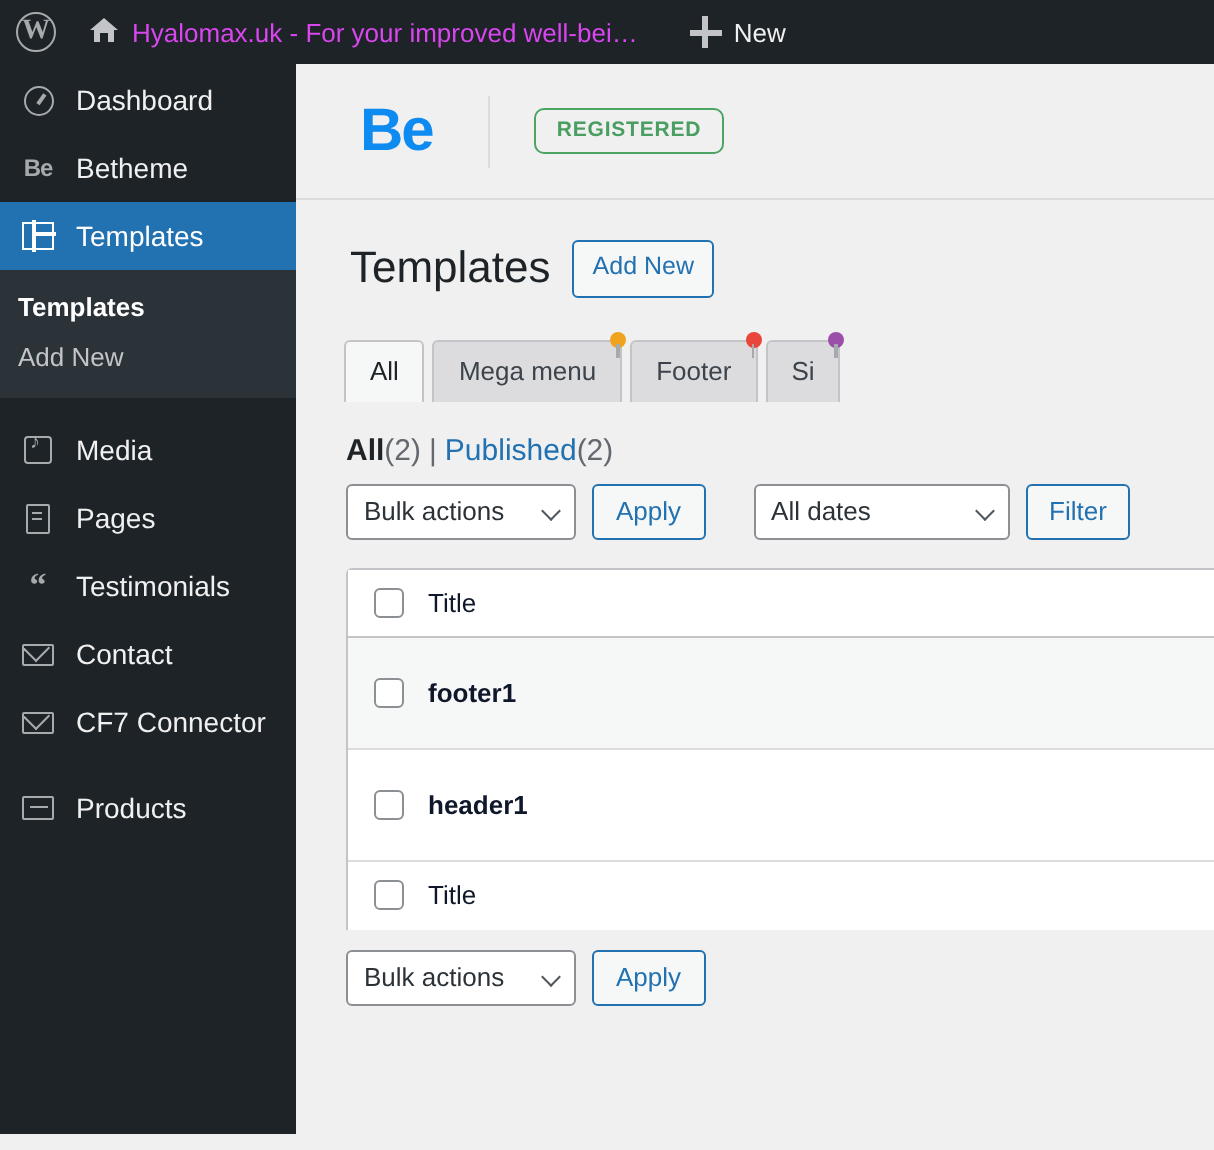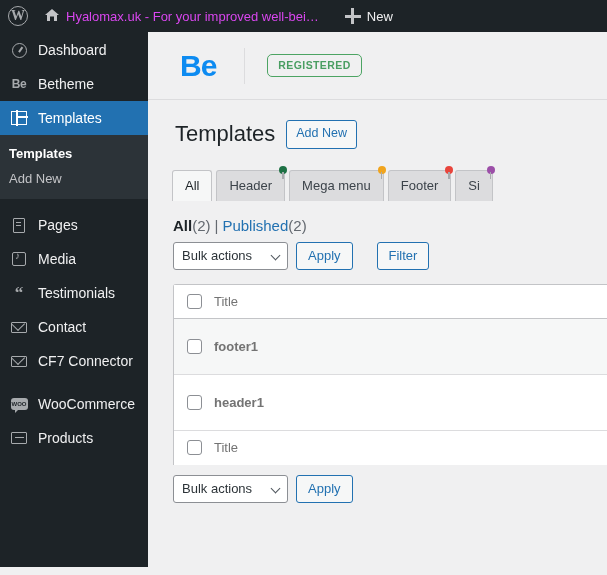--- a/index.html
+++ b/index.html
@@ -222,21 +222,21 @@
   .tr.head, .tr.foot { background: #fff; }
   .tr.body { min-height: 56px; border-bottom: 1px solid #dcdcde; }
   .tr.alt { background: #f6f7f7; }
   .tr.last { border-bottom: none; }
   .cb-cell { width: 40px; display: flex; justify-content: center; align-items: center; }
   .checkbox {
     width: 15px; height: 15px;
     border: 1px solid #8c8f94; border-radius: 3px;
     background: #fff;
   }
-  .col-title { font-size: 13px; color: #737373; }
+  .col-title { font-size: 13px; color: #0f172a; }
   .tr.head .col-title, .tr.foot .col-title { font-weight: normal; }
   .tr.body .col-title { font-weight: bold; font-size: 13px; }
 
   .bottom-bar { display: flex; align-items: center; gap: 8px; margin: 10px 0 0 25px; }
 </style>
 </head>
 <body>
 
 <div id="adminbar">
   <div class="ab-item">
@@ -285,32 +285,32 @@
   <div class="submenu">
     <div class="submenu-item current">Templates</div>
     <div class="submenu-item">Add New</div>
   </div>
 
   <div class="menu-sep"></div>
 
 
   <div class="menu-item">
     <span class="menu-icon">
+        <span class="ic-media"></span>
+      </span>
+    <span class="menu-label">Media</span>
+  </div>
+
+  <div class="menu-item">
+    <span class="menu-icon">
         <span class="ic-pages"></span>
       </span>
     <span class="menu-label">Pages</span>
   </div>
 
-  <div class="menu-item">
-    <span class="menu-icon">
-        <span class="ic-media"></span>
-      </span>
-    <span class="menu-label">Media</span>
-  </div>
-
 
   <div class="menu-item">
     <span class="menu-icon">
         <span class="ic-quote">“</span>
       </span>
     <span class="menu-label">Testimonials</span>
   </div>
 
   <div class="menu-item">
     <span class="menu-icon">
@@ -321,28 +321,20 @@
 
   <div class="menu-item">
     <span class="menu-icon">
         <span class="ic-mail"></span>
       </span>
     <span class="menu-label">CF7 Connector</span>
   </div>
 
   <div class="menu-sep"></div>
 
-  <div class="menu-item">
-    <span class="menu-icon">
-        <span class="ic-woo">
-          <span>WOO</span>
-        </span>
-      </span>
-    <span class="menu-label">WooCommerce</span>
-  </div>
 
   <div class="menu-item">
     <span class="menu-icon">
         <span class="ic-prod"></span>
       </span>
     <span class="menu-label">Products</span>
   </div>
 
 
 </div>
@@ -358,24 +350,20 @@
   <div class="page-title-row">
     <h1 class="page-title">Templates</h1>
     <a class="btn-link">Add New</a>
   </div>
 
   <div class="tab-strip">
     <div class="tab active">
       <span>All</span>
     </div>
     <div class="tab">
-      <span class="tab-dot" style="background:#1e7145"></span>
-      <span>Header</span>
-    </div>
-    <div class="tab">
       <span class="tab-dot" style="background:#f0a41e"></span>
       <span>Mega menu</span>
     </div>
     <div class="tab">
       <span class="tab-dot" style="background:#e8453c"></span>
       <span>Footer</span>
     </div>
     <div class="tab">
       <span class="tab-dot" style="background:#9c4fa8"></span>
       <span>Si</span>
@@ -386,20 +374,24 @@
     <a><b>All</b></a><span class="count">(2)</span><span class="sep">|</span><a>Published</a><span class="count">(2)</span>
   </div>
 
   <div class="filter-row">
     <div class="select-box">
       <span>Bulk actions</span>
       <span class="chev"></span>
     </div>
     <button class="btn-action">Apply</button>
     <span class="filter-gap"></span>
+    <div class="select-box wide">
+      <span>All dates</span>
+      <span class="chev"></span>
+    </div>
     <button class="btn-action">Filter</button>
   </div>
 
   <div class="wp-table">
     <div class="tr head">
       <div class="cb-cell">
         <span class="checkbox"></span>
       </div>
       <a class="col-title">Title</a>
     </div>

